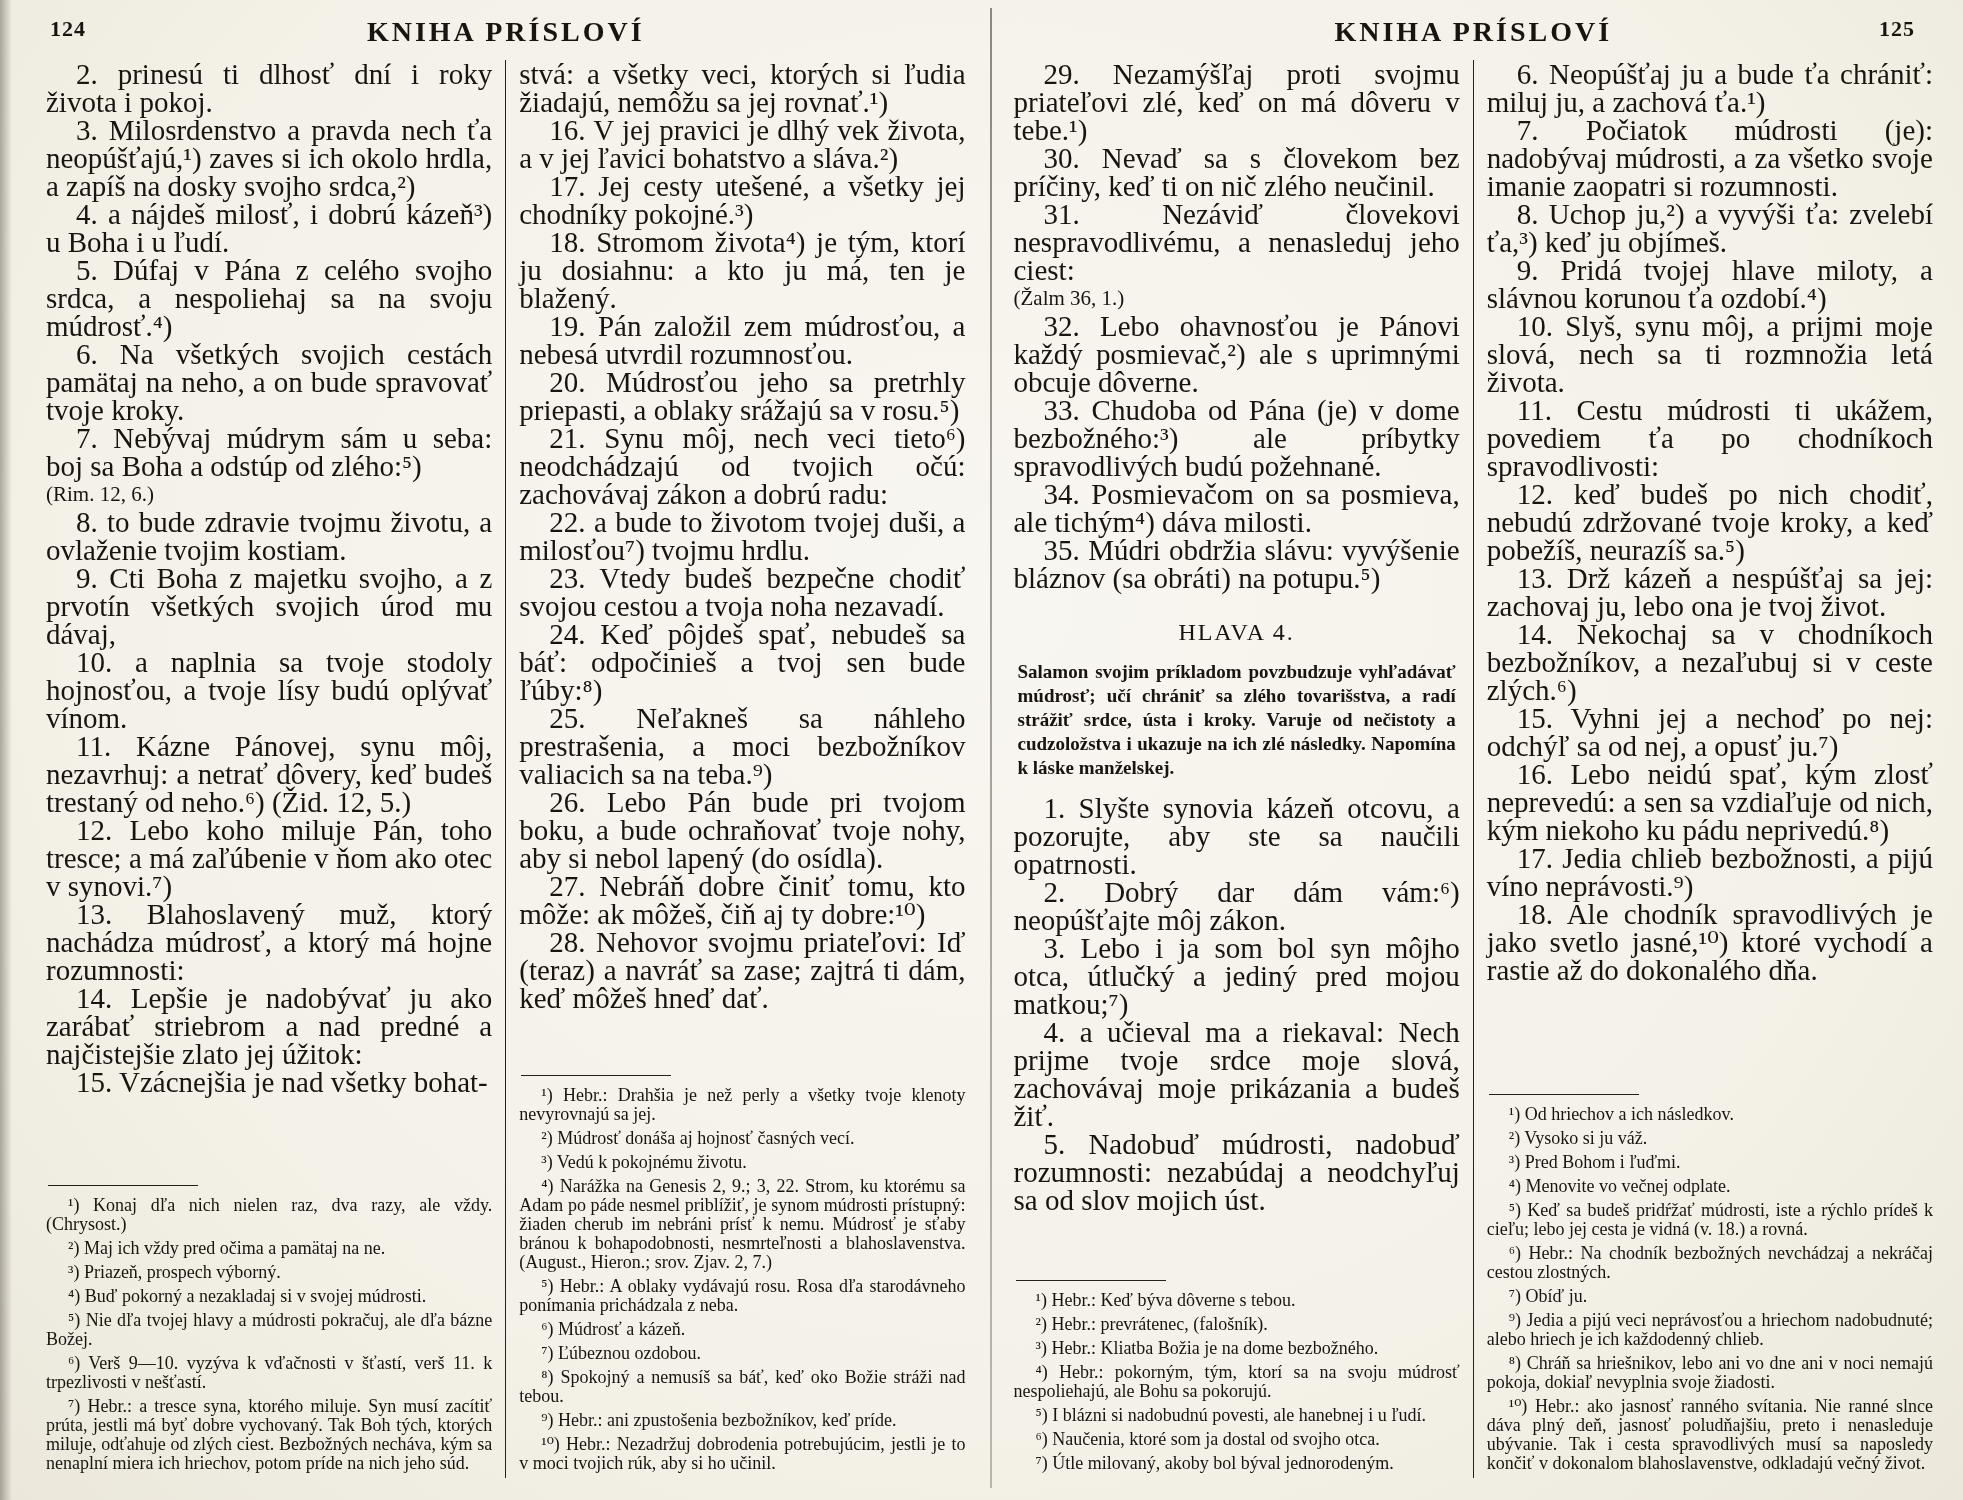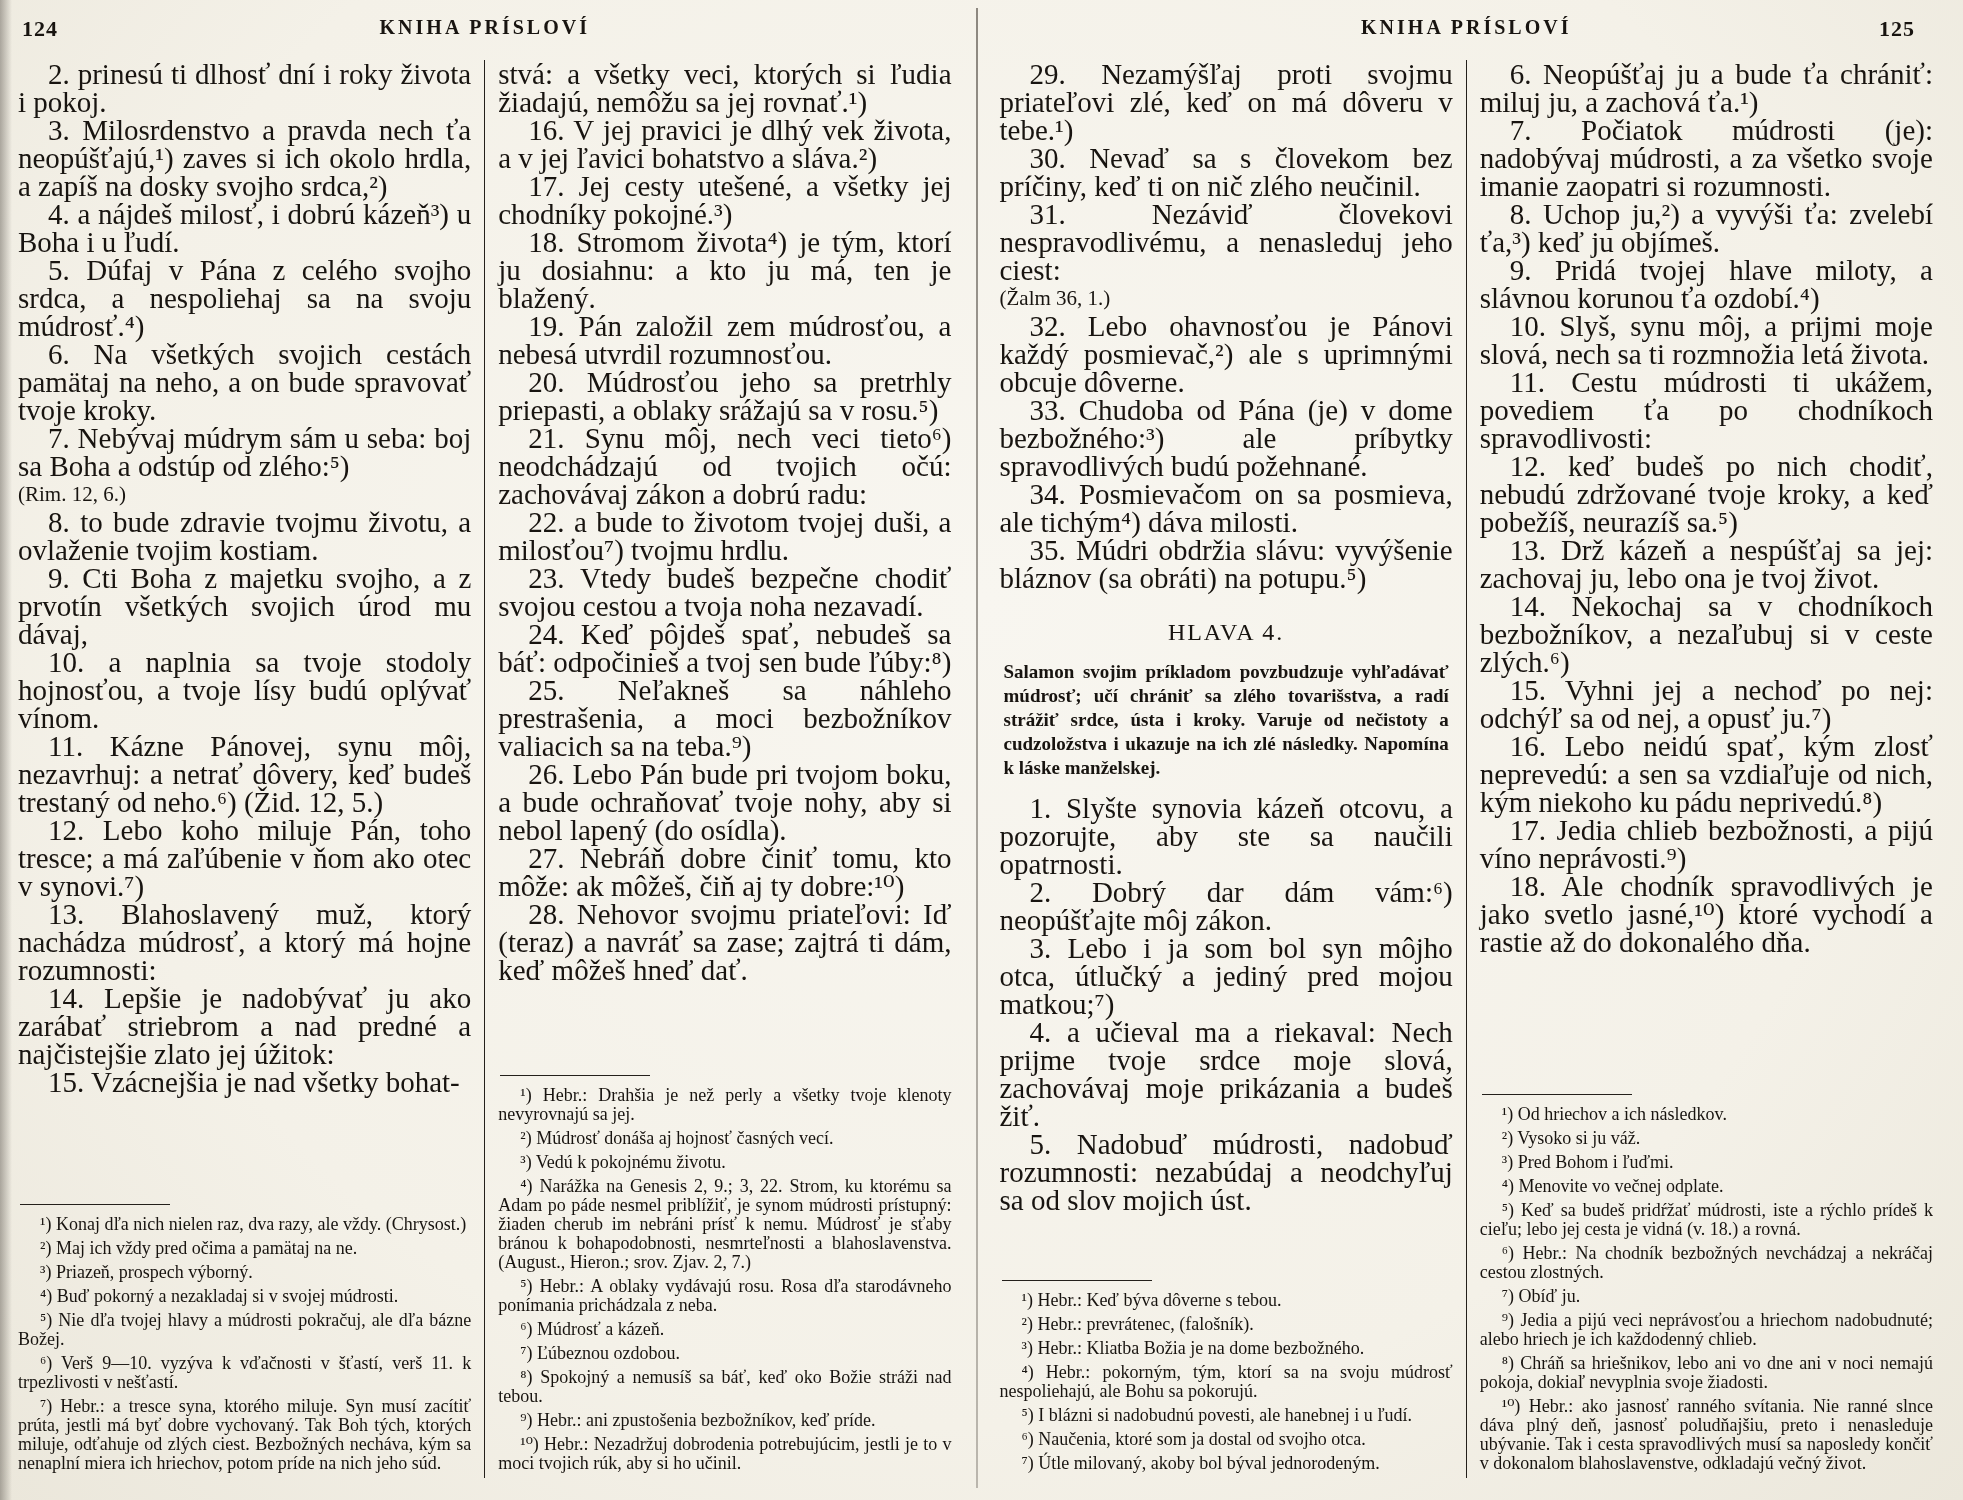--- a/index.html
+++ b/index.html
@@ -9,36 +9,36 @@
     overflow:hidden;
     background: radial-gradient(ellipse at 50% 40%, #f8f6f0 0%, #f4f1e8 65%, #ebe7db 100%);
     color:#181410;
     font-family:"Liberation Serif","DejaVu Serif",serif;
   }
   body::before{ 
     content:""; position:absolute; left:0; top:0; bottom:0; width:12px;
     background:linear-gradient(90deg, rgba(40,34,28,.35), rgba(40,34,28,0));
     pointer-events:none; z-index:5;
   }
-  .spread { display:flex; width:100%; height:100%; padding:14px 30px 22px 18px; }
+  .spread { display:flex; width:100%; height:100%; padding:14px 30px 22px 46px; }
   .page { flex:1 1 0; display:flex; flex-direction:column; min-width:0; }
   .gutter { width:48px; position:relative; flex:0 0 auto; }
   .gutter::before{
     content:""; position:absolute; left:50%; top:-6px; bottom:-10px; width:2px;
     background:linear-gradient(rgba(55,48,40,.55), rgba(55,48,40,.30));
   }
   .page-header { position:relative; height:36px; flex:0 0 auto; margin-bottom:10px; }
   .page-num {
     position:absolute; top:2px; font-size:22px; font-weight:bold; letter-spacing:1px;
   }
   .num-left { left:4px; }
   .num-right { right:18px; }
   .page-title {
     position:absolute; left:0; right:0; top:2px; text-align:center;
-    font-size:20px; font-weight:bold; letter-spacing:3px;
+    font-size:28px; font-weight:bold; letter-spacing:3px;
   }
   .columns { display:flex; flex:1 1 auto; min-height:0; }
   .column { flex:1 1 0; display:flex; flex-direction:column; min-width:0; }
   .col-divider { flex:0 0 1px; width:1px; background:#24201b; margin:0 13px; }
 
   .main p {
     font-size:29px; line-height:28px; text-align:justify;
     hyphens:auto; -webkit-hyphens:auto;
   }
   .main p.verse { text-indent:30px; }

